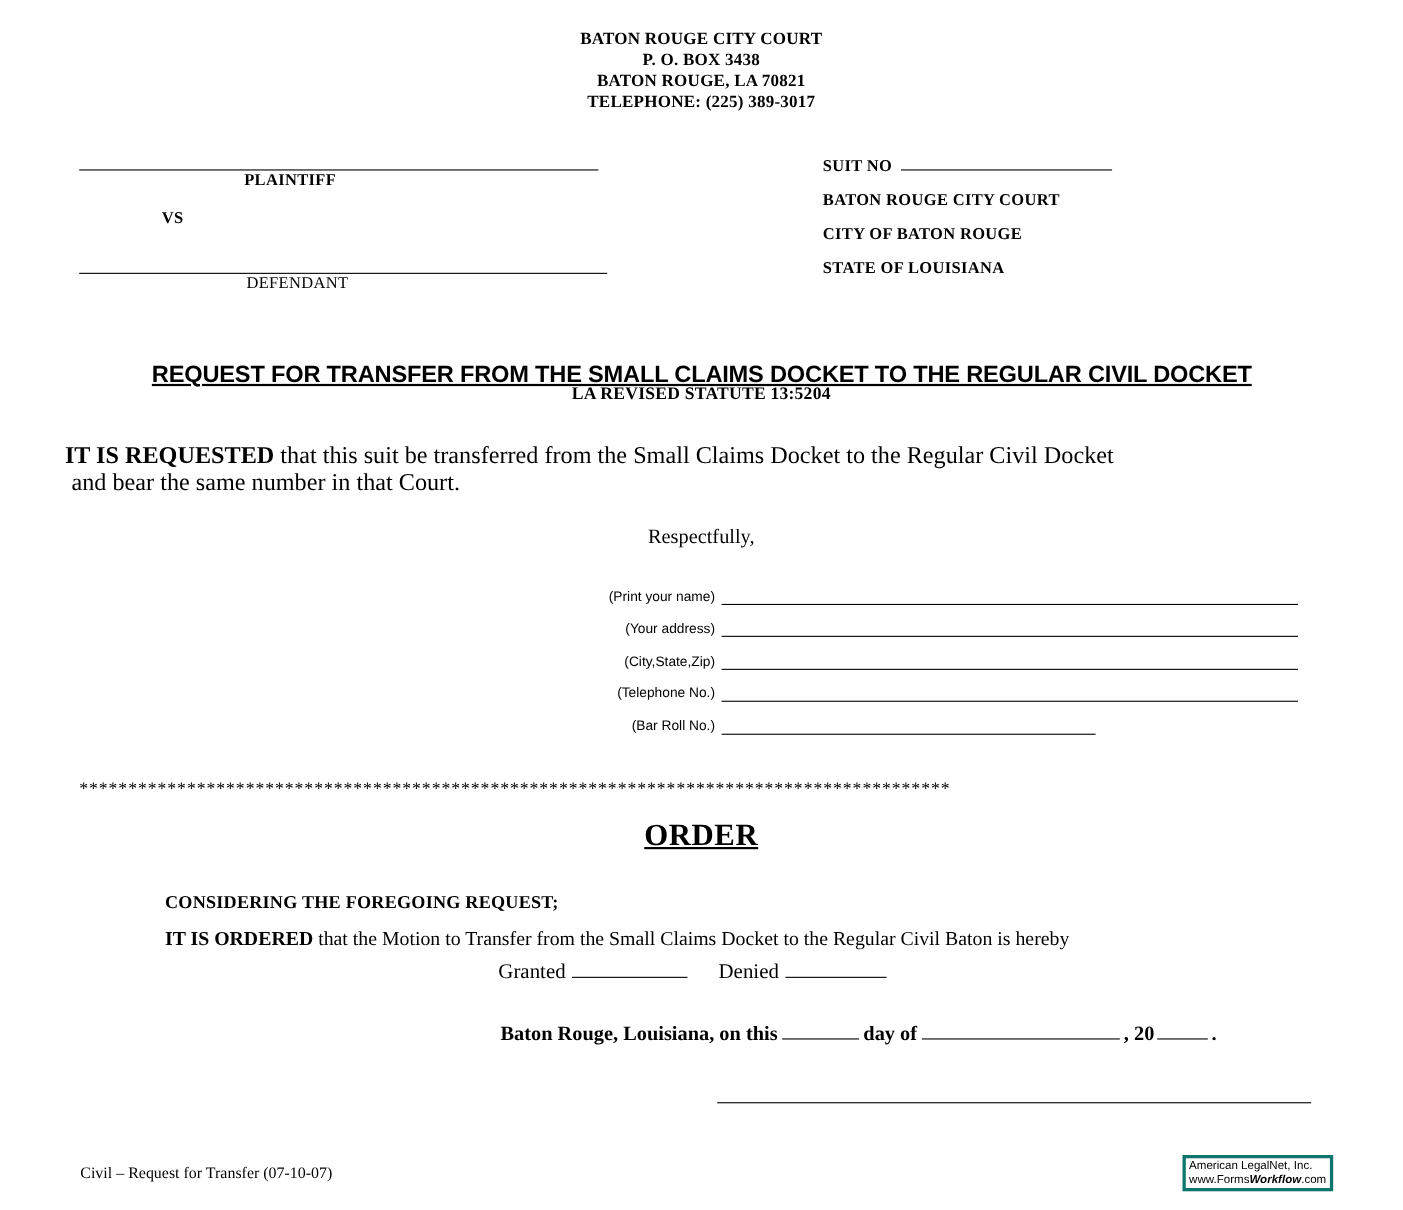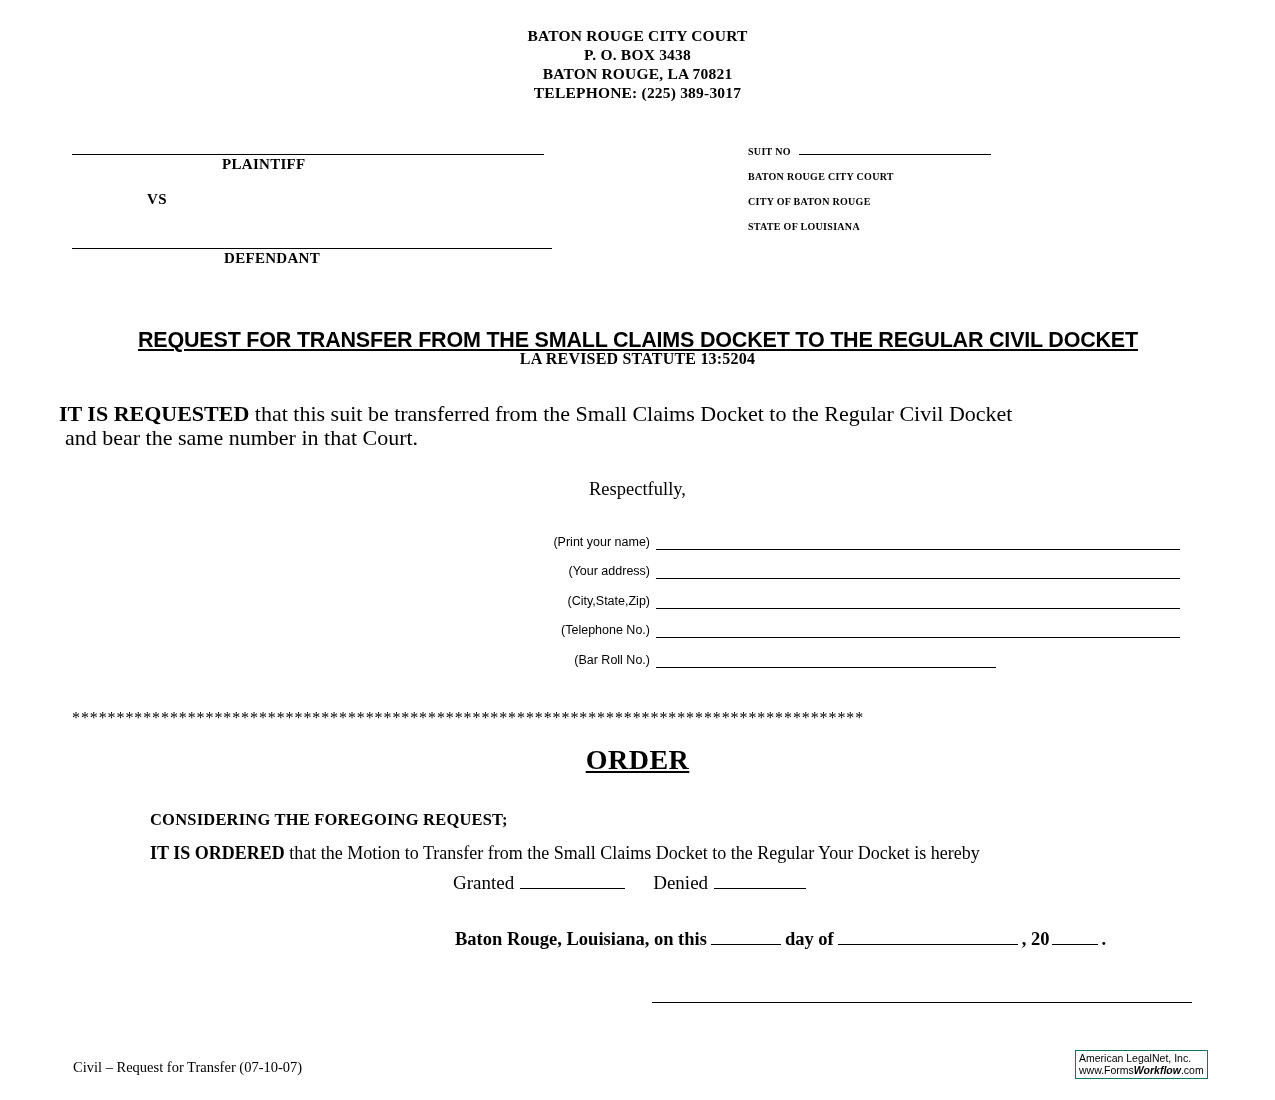--- a/index.html
+++ b/index.html
@@ -65,36 +65,36 @@
     margin-top: 18px;
     margin-left: 75px;
   }
   .cap-rule2 {
     border-bottom: 1px solid #000;
     width: 480px;
     height: 12px;
     margin-top: 28px;
   }
   .cap-label2 {
-    font-weight: bold;
+    font-weight: normal;
     font-size: 15px;
     letter-spacing: 0.3px;
     margin-top: 1px;
     margin-left: 152px;
   }
 
   .caption-right {
     position: absolute;
     left: 748px;
     top: 142px;
     width: 460px;
   }
   .caption-right .line {
     font-weight: bold;
-    font-size: 10px;
+    font-size: 15px;
     letter-spacing: 0.3px;
     margin-bottom: 14px;
     white-space: nowrap;
   }
   .suitno-blank {
     display: inline-block;
     border-bottom: 1px solid #000;
     width: 192px;
     height: 12px;
     margin-left: 8px;
@@ -270,21 +270,21 @@
     position: absolute;
     left: 73px;
     top: 1059px;
     font-size: 14.5px;
   }
   .stamp {
     position: absolute;
     left: 1075px;
     top: 1050px;
     width: 126px;
-    border: 1px solid #0f766e;
+    border: 3px solid #0f766e;
     padding: 1px 2px 2px 3px;
     font-family: "Liberation Sans", sans-serif;
     font-size: 10.5px;
     line-height: 12px;
     background: #fff;
   }
   .stamp .ln2 i { font-style: italic; font-weight: bold; }
 </style>
 </head>
 <body>
@@ -348,21 +348,21 @@
     </div>
   </div>
 
   <div class="asterisks">*****************************************************************************************</div>
 
   <div class="order-title">ORDER</div>
 
   <div class="considering">CONSIDERING THE FOREGOING REQUEST;</div>
 
   <div class="ordered-para">
-    <b>IT IS ORDERED</b><span> that the Motion to Transfer from the Small Claims Docket to the Regular Your Docket is hereby</span>
+    <b>IT IS ORDERED</b><span> that the Motion to Transfer from the Small Claims Docket to the Regular Civil Baton is hereby</span>
   </div>
 
   <div class="granted-row">
     <span>Granted</span><span class="blank-inline blank-granted"></span><span class="gap-wide"></span><span>Denied</span><span class="blank-inline blank-denied"></span>
   </div>
 
   <div class="date-line">
     <span>Baton Rouge, Louisiana, on this</span><span class="blank-inline blank-day"></span><span>day of</span><span class="blank-inline blank-month"></span><span>, 20</span><span class="blank-inline blank-year"></span><span>.</span>
   </div>
 

